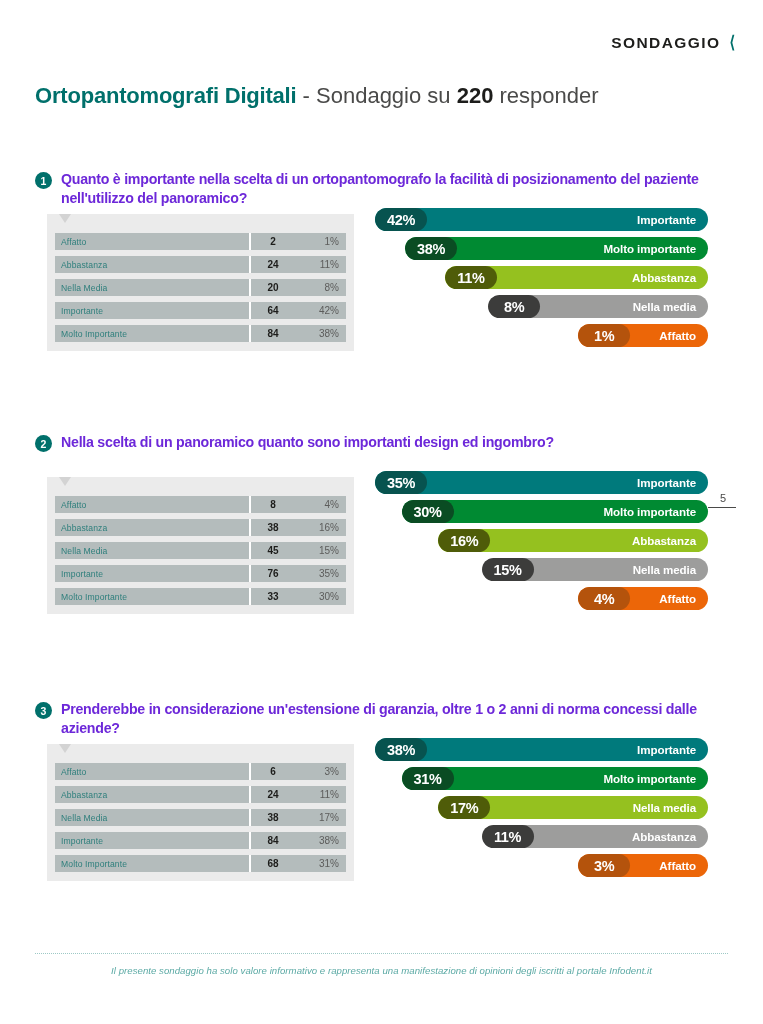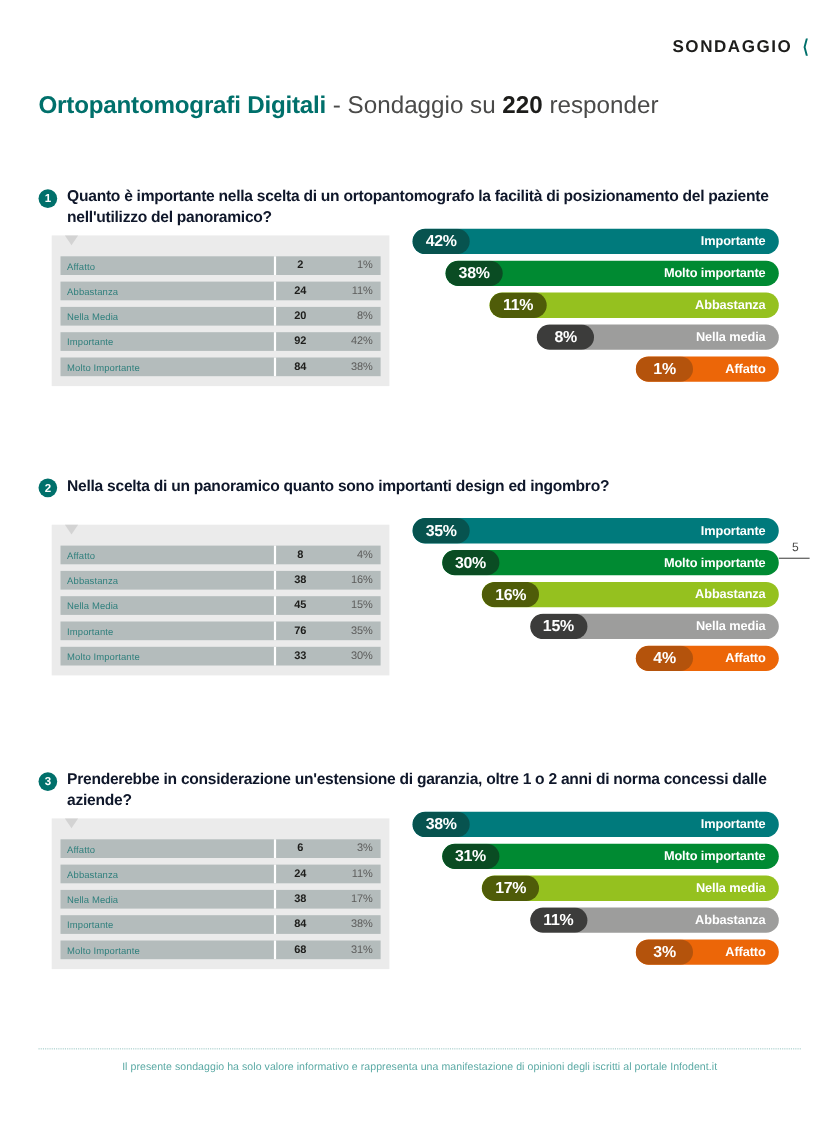--- a/index.html
+++ b/index.html
@@ -55,21 +55,21 @@
   .q-badge{
     flex:0 0 auto;
     width:17px;height:17px;border-radius:50%;
     background:#00706b;color:#ffffff;
     font-size:10.5px;font-weight:bold;
     display:flex;align-items:center;justify-content:center;
     margin-top:2px;
   }
   .q-text{
     font-size:14.2px;font-weight:bold;line-height:1.32;
-    color:#0f172a; letter-spacing:-.25px;
+    color:#6d28d9; letter-spacing:-.25px;
   }
 
   
   .panel{
     position:absolute; left:47px; top:44px;
     width:307px;
     background:#ebebeb;
     padding:19px 8px 9px 8px;
     box-sizing:border-box;
   }
@@ -133,21 +133,21 @@
   }
   .bar-label{
     margin-left:auto; padding-right:12px;
     font-size:11.6px;font-weight:bold;color:#ffffff;
     white-space:nowrap; letter-spacing:-.1px;
     position:relative; z-index:2;
   }
 
   
   .footer{
-    position:absolute; left:35px; right:35px; bottom:48px;
+    position:absolute; left:35px; right:35px; bottom:48px;font-style:italic;
   }
   .footer-rule{
     border-top:1px dotted #9ec9c6; height:0;
   }
   .footer-text{
     margin-top:11px; text-align:center;
     font-size:9.6px; color:#5aa9a4; letter-spacing:.05px;
   }
 </style>
 </head>
@@ -189,21 +189,21 @@
         </div>
         <div class="row">
           <div class="cell-label">Nella Media</div>
           <div class="cell-divider"></div>
           <div class="cell-count">20</div>
           <div class="cell-pct">8%</div>
         </div>
         <div class="row">
           <div class="cell-label">Importante</div>
           <div class="cell-divider"></div>
-          <div class="cell-count">92</div>
+          <div class="cell-count">64</div>
           <div class="cell-pct">42%</div>
         </div>
         <div class="row">
           <div class="cell-label">Molto Importante</div>
           <div class="cell-divider"></div>
           <div class="cell-count">84</div>
           <div class="cell-pct">38%</div>
         </div>
       </div>
       <div class="chart">

